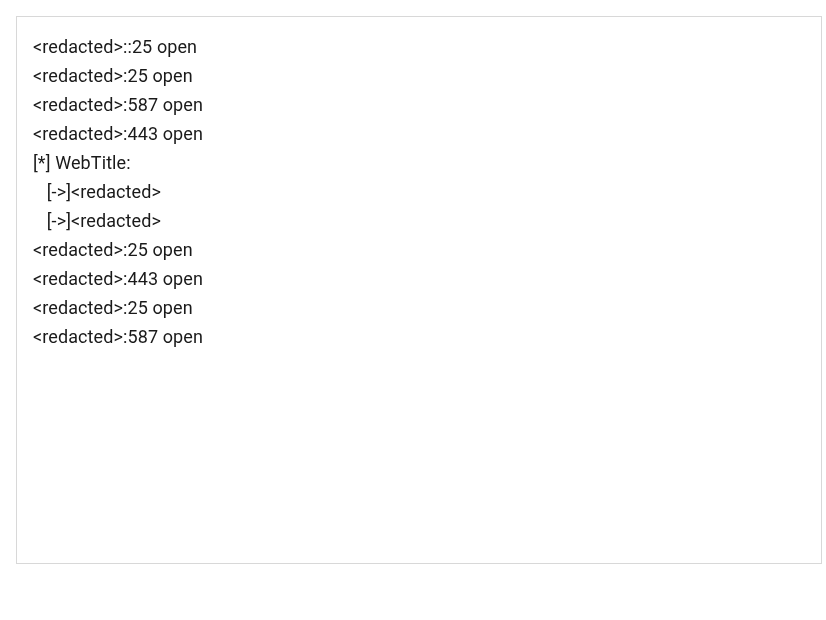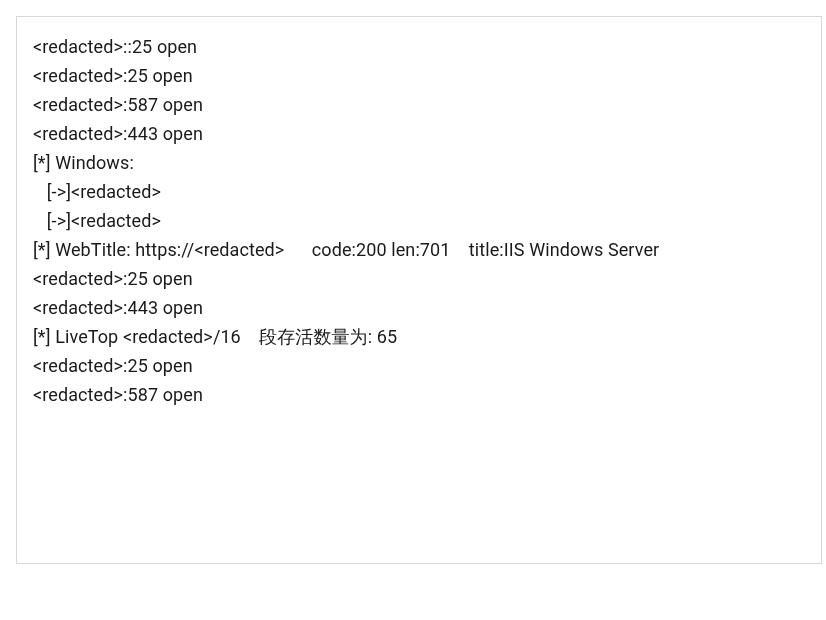--- a/index.html
+++ b/index.html
@@ -32,22 +32,20 @@
     }
   </style>
 </head>
 <body>
 
 <div class="terminal-box">
   <div class="terminal-line">&lt;redacted&gt;::25 open</div>
   <div class="terminal-line">&lt;redacted&gt;:25 open</div>
   <div class="terminal-line">&lt;redacted&gt;:587 open</div>
   <div class="terminal-line">&lt;redacted&gt;:443 open</div>
-  <div class="terminal-line">[*] Windows:</div>
+  <div class="terminal-line">[*] WebTitle:</div>
   <div class="terminal-line">   [-&gt;]&lt;redacted&gt;</div>
   <div class="terminal-line">   [-&gt;]&lt;redacted&gt;</div>
-  <div class="terminal-line">[*] WebTitle: https://&lt;redacted&gt;      code:200 len:701    title:IIS Windows Server</div>
   <div class="terminal-line">&lt;redacted&gt;:25 open</div>
   <div class="terminal-line">&lt;redacted&gt;:443 open</div>
-  <div class="terminal-line">[*] LiveTop &lt;redacted&gt;/16    段存活数量为: 65</div>
   <div class="terminal-line">&lt;redacted&gt;:25 open</div>
   <div class="terminal-line">&lt;redacted&gt;:587 open</div>
 </div>
 
 </body></html>

